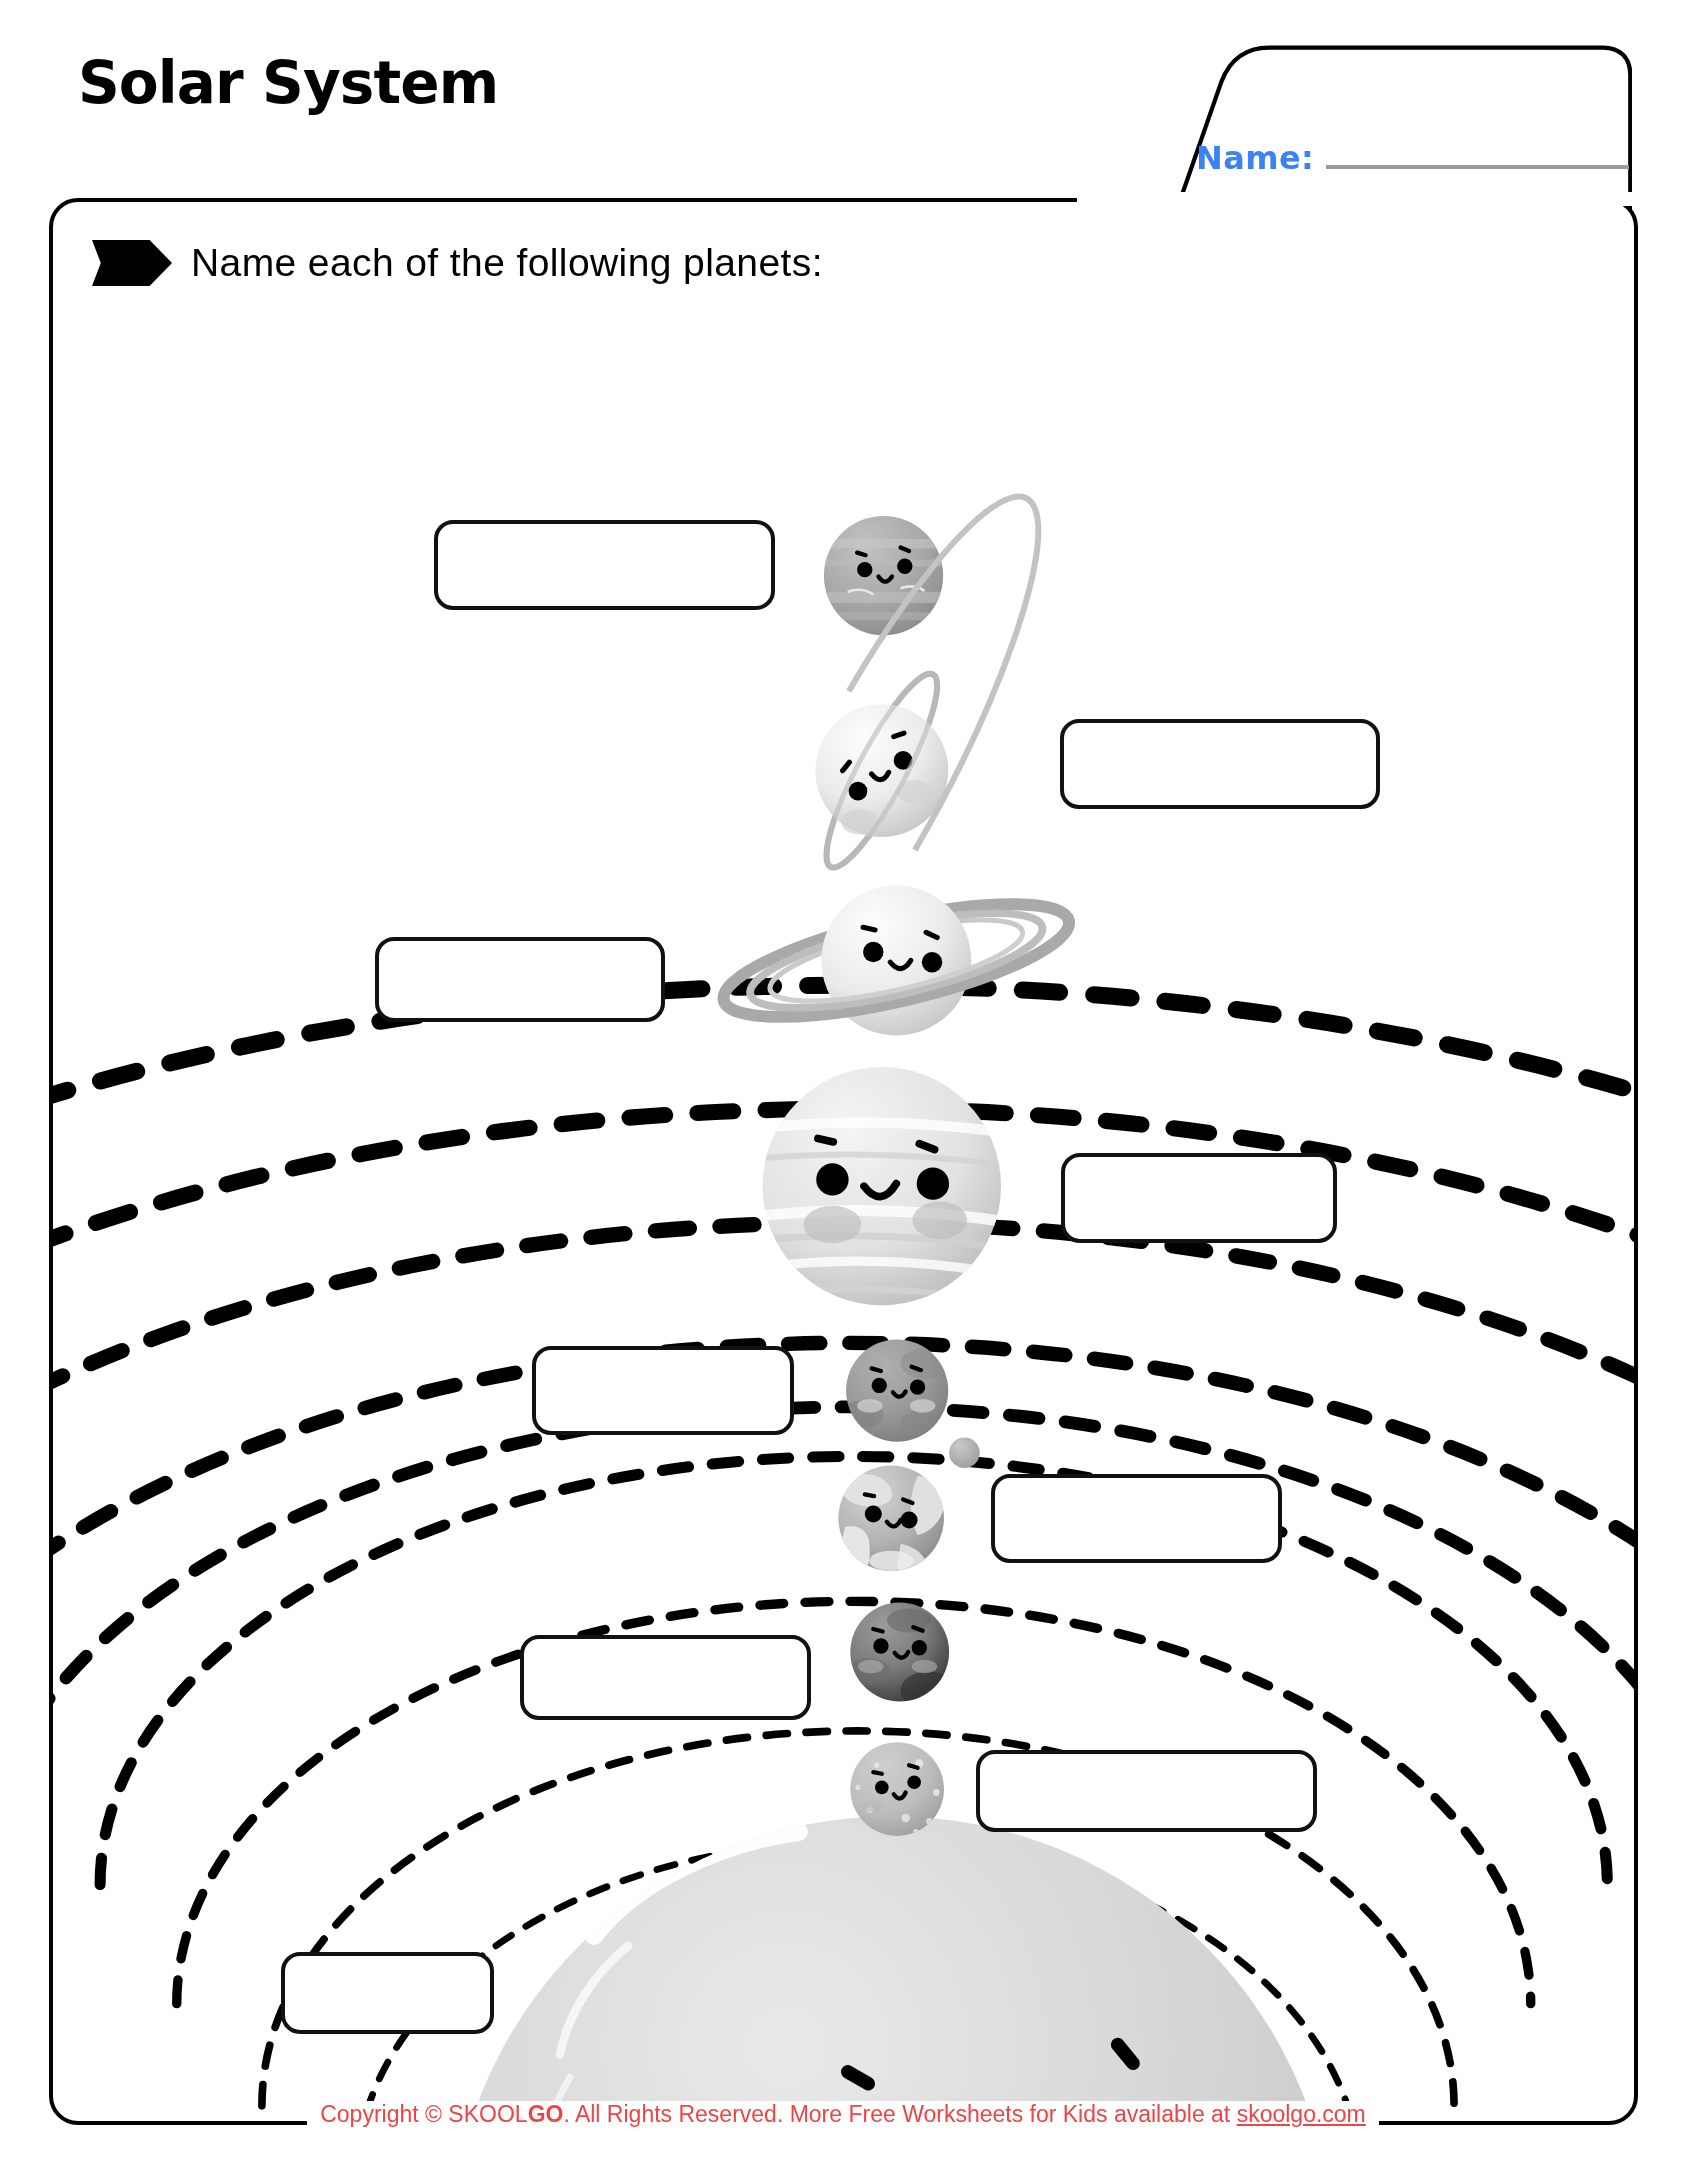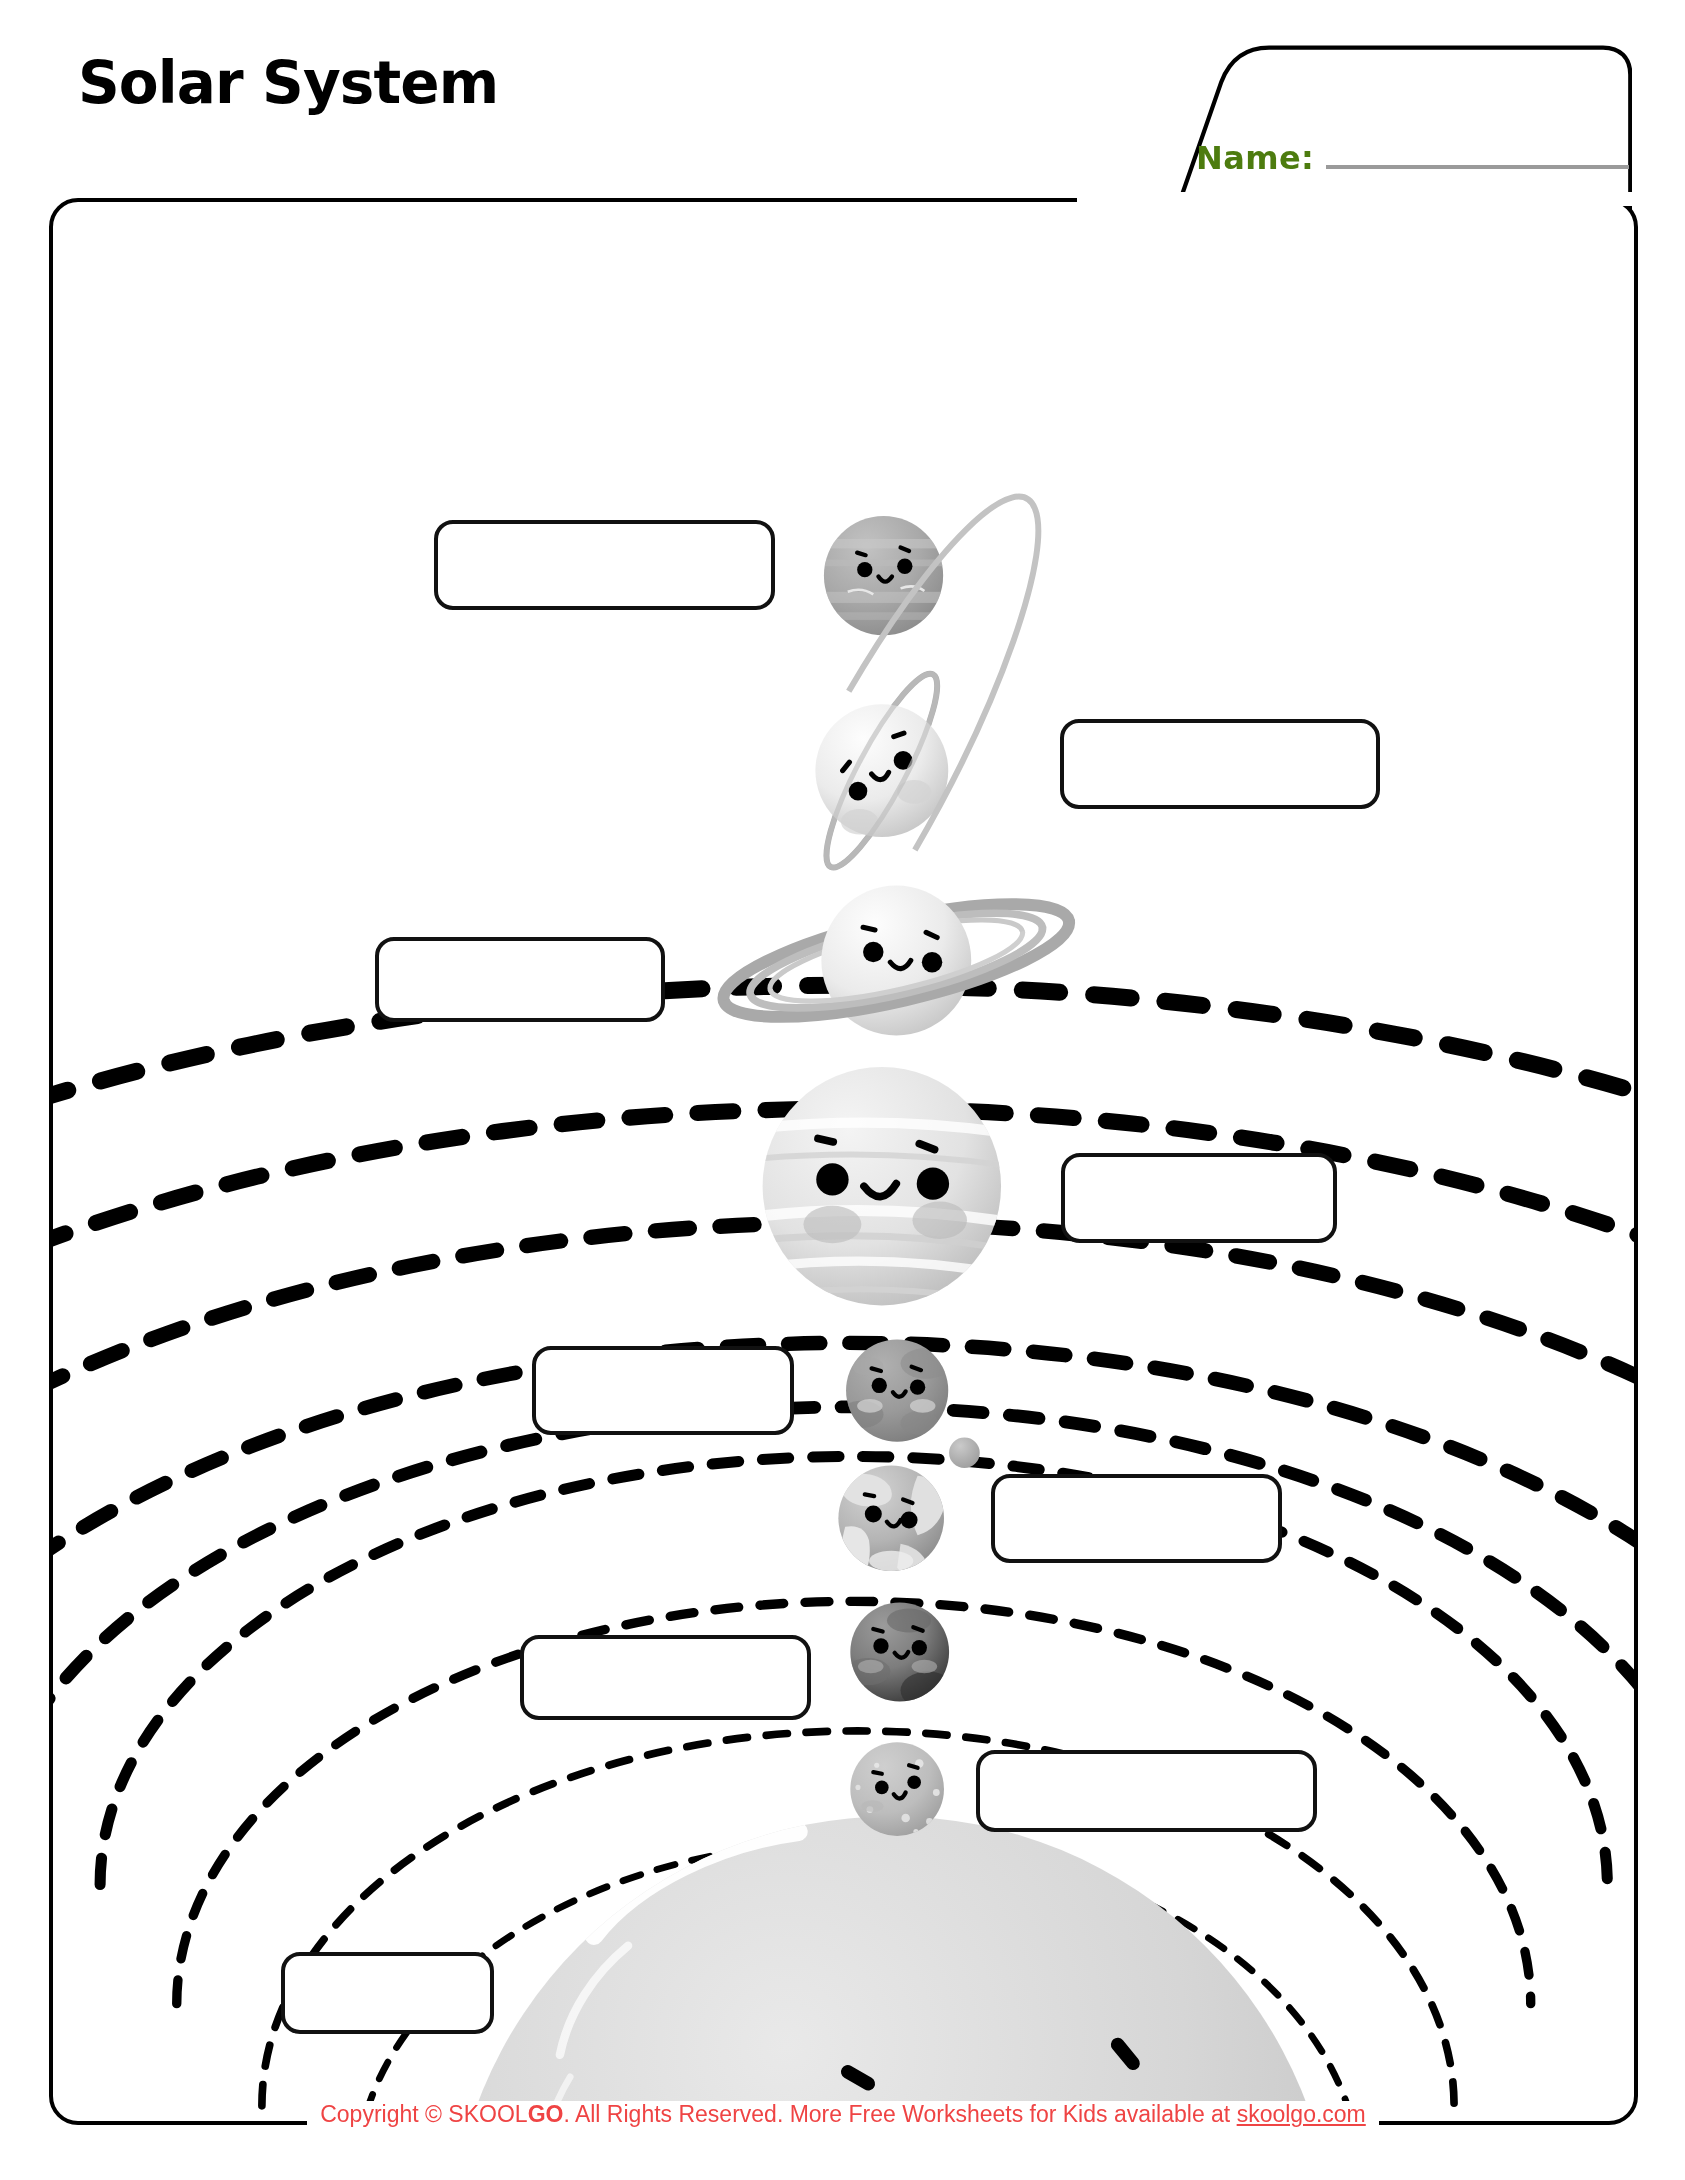--- a/index.html
+++ b/index.html
@@ -48,21 +48,21 @@
   .logo-text .go { color: #a6a6a6; }
 
   .name-row {
     position: absolute;
     left: 70px; top: 95px;
     display: flex; align-items: flex-end; gap: 12px;
   }
   .name-label {
     font-size: 32px;
     font-weight: 700;
-    color: #4d7c0f;
+    color: #3b82f6;
     font-family: "DejaVu Sans", sans-serif;
     letter-spacing: 0.4px;
   }
   .name-line {
     width: 303px; height: 3.4px;
     background: #9a9a9a;
     margin-bottom: 8.5px;
   }
 
   
@@ -419,20 +419,24 @@
           <path d="M 968,1848 l 10,2" stroke="#000" stroke-width="5" stroke-linecap="round"></path>
           <path d="M 1010,1840 l 10,3" stroke="#000" stroke-width="5" stroke-linecap="round"></path>
           <ellipse cx="967" cy="1888" rx="13" ry="7" fill="#b8b8b8" opacity="0.6"></ellipse>
         </g>
       </g>
 
       <line x1="457" y1="2396" x2="457" y2="2420" stroke="#000" stroke-width="5"></line>
     </svg>
   </div>
 
+  <div class="instruction">
+    <span class="flag"></span>
+    <span class="instruction-text">Name each of the following planets:</span>
+  </div>
 
   <div class="answer-box" style="left:434px;  top:520px;  width:341px; height:90px;"></div>
   <div class="answer-box" style="left:1060px; top:719px;  width:320px; height:90px;"></div>
   <div class="answer-box" style="left:375px;  top:937px; width:290px; height:85px;"></div>
   <div class="answer-box" style="left:1061px; top:1153px; width:276px; height:90px;"></div>
   <div class="answer-box" style="left:532px;  top:1346px; width:262px; height:89px;"></div>
   <div class="answer-box" style="left:991px; top:1474px; width:291px; height:89px;"></div>
   <div class="answer-box" style="left:520px;  top:1635px; width:291px; height:85px;"></div>
   <div class="answer-box" style="left:976px; top:1750px; width:341px; height:82px;"></div>
   <div class="answer-box" style="left:281px;  top:1952px; width:213px; height:82px;"></div>

